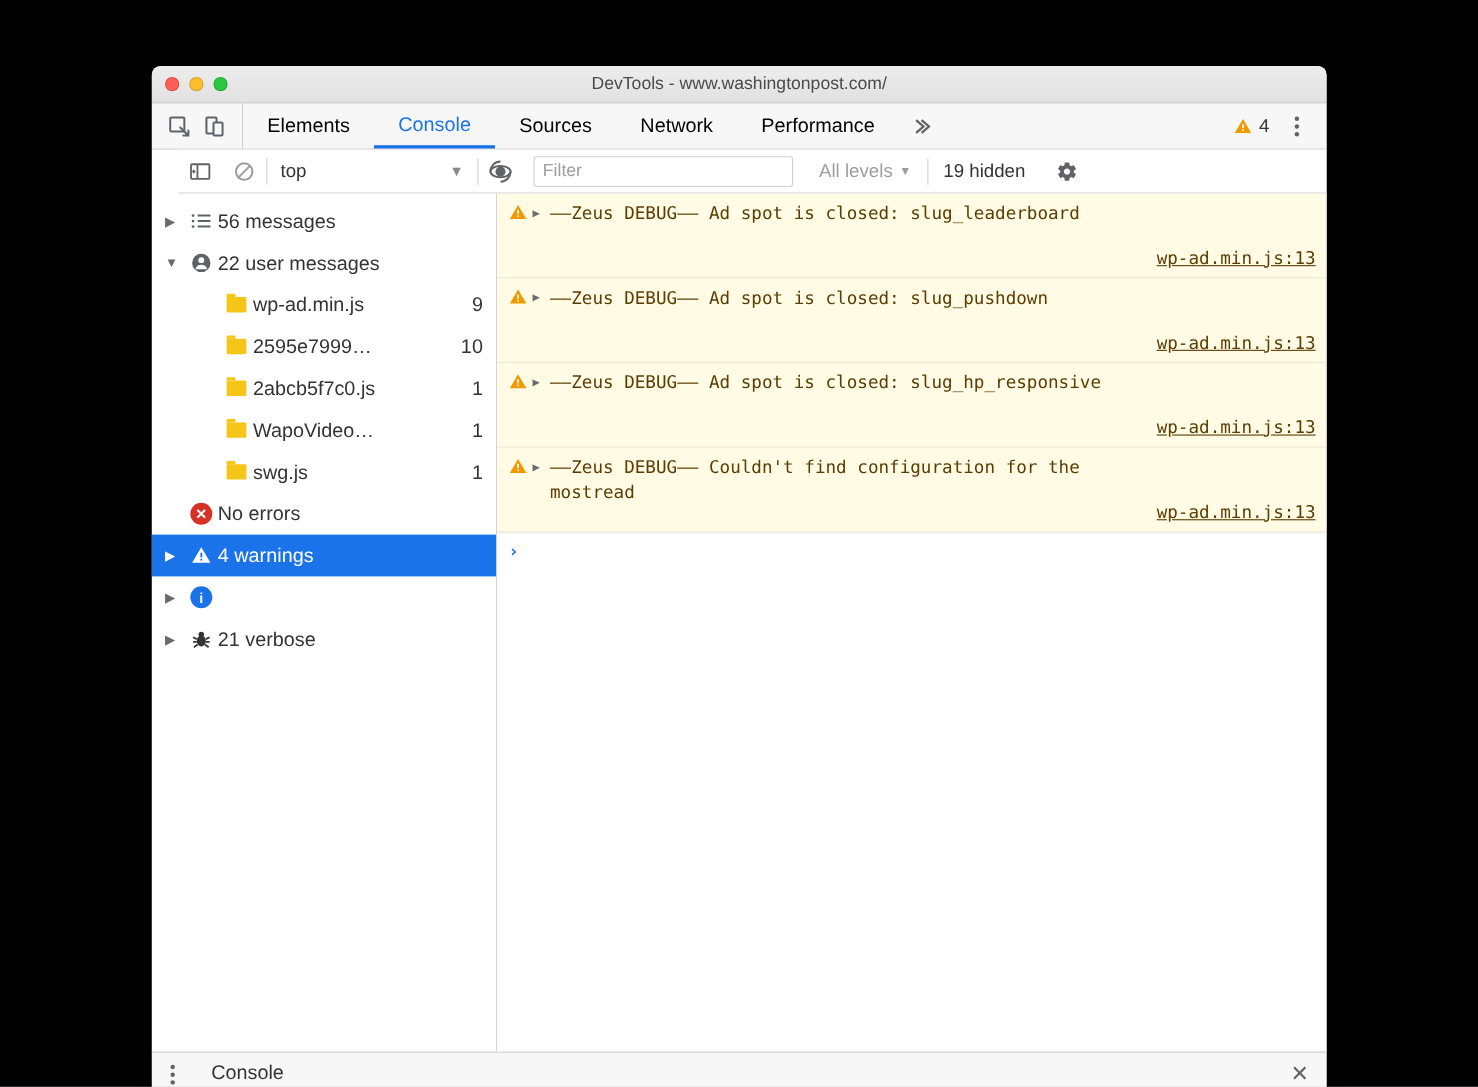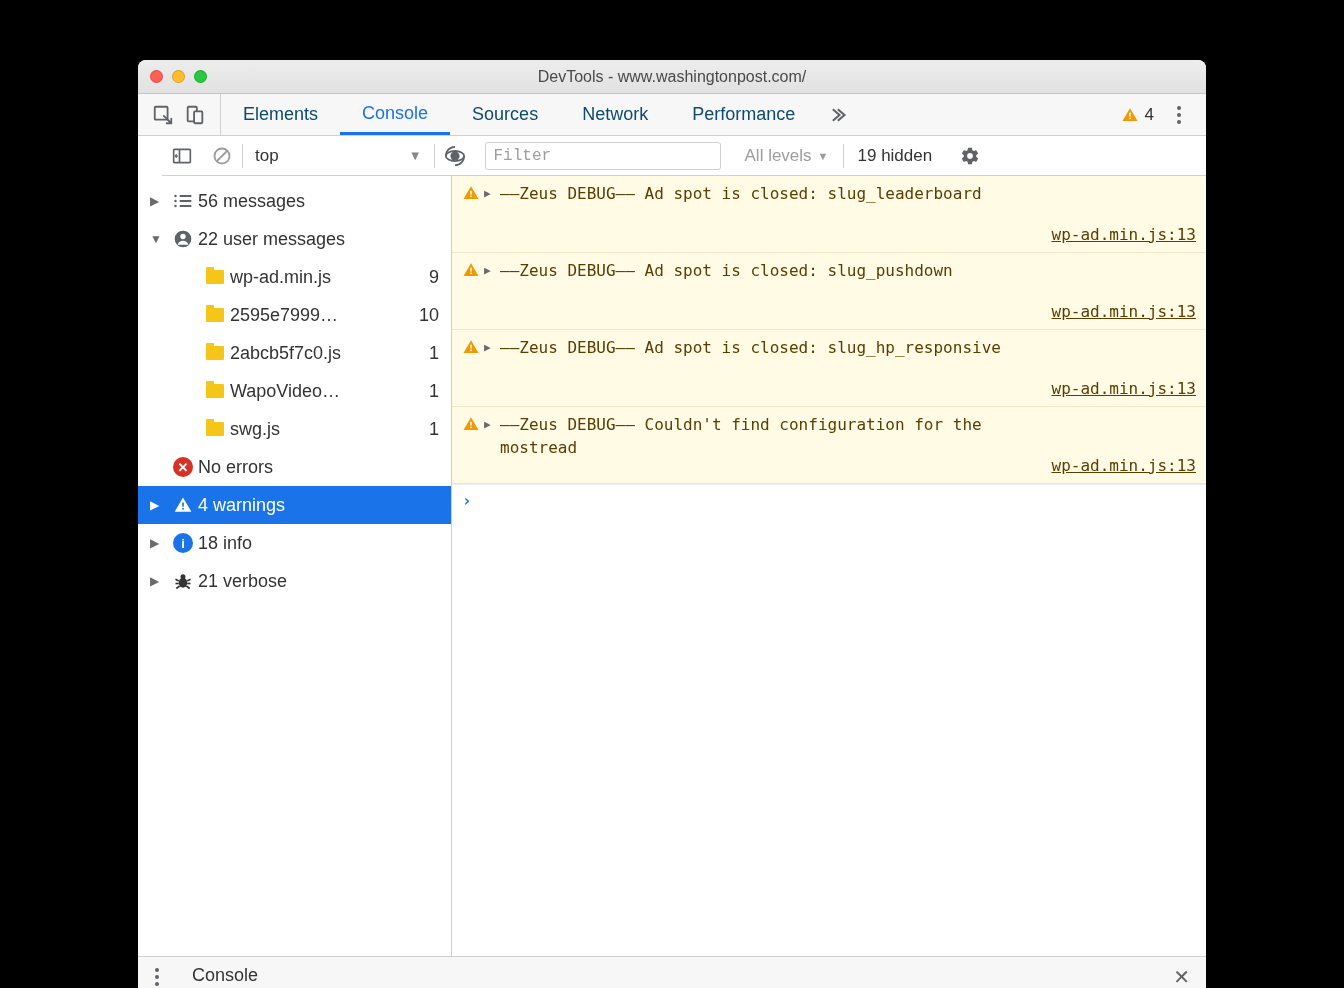--- a/index.html
+++ b/index.html
@@ -43,21 +43,21 @@
     height: 42px;
     border-bottom: 1px solid #d0d0d0;
     display: flex;
     align-items: center;
     font-size: 18px;
     color: #333;
     background: #f7f7f7;
   }
   .ts-left { display: flex; align-items: center; gap: 10px; padding: 0 14px; border-right: 1px solid #d0d0d0; height: 100%;}
   .ts-tabs { display: flex; height: 100%; flex: 1;}
-  .ts-tab { padding: 0 22px; display: flex; align-items: center; cursor: pointer; color: #0c4a6e;}
+  .ts-tab { padding: 0 22px; display: flex; align-items: center; cursor: pointer; color: #000000;}
   .ts-tab.active { color: #1a73e8; border-bottom: 3px solid #1a73e8; }
   .ts-more { width: 40px; display: flex; align-items: center; justify-content: center; cursor: pointer; }
   .ts-right { display: flex; align-items: center; gap: 8px; padding: 0 10px; color: #5f6368;}
   .warn-badge { display: flex; align-items: center; gap: 6px; color: #333; font-size: 17px;}
   .warn-tri { color: #f29900; }
   .kebab { padding: 0 14px; cursor: pointer; color: #5f6368; }
 
   .subtoolbar {
     height: 40px;
     border-bottom: 1px solid #d0d0d0;
@@ -73,21 +73,20 @@
   .context-select .caret { color: #888; font-size: 13px;}
   .filter-input {
     flex: 0 0 236px;
     height: 28px;
     border: 1px solid #d0d0d0;
     border-radius: 3px;
     padding: 0 8px;
     font-size: 16px;
     color: #333;
     margin: 0 10px;
-    font-family: Liberation Mono, monospace;
   }
   .filter-input::placeholder { color: #9d9d9d; }
   .levels { display:flex; align-items:center; gap:6px; padding: 0 14px; color:#9d9d9d; cursor:pointer;}
   .hidden-count { padding: 0 14px; color:#333;}
   .gear { padding: 0 14px; color:#5f6368; cursor:pointer;}
 
   .mainarea {
     flex: 1;
     display: flex;
     min-height: 0;
@@ -339,21 +338,20 @@
               <rect x="11" y="15.5" width="2" height="2" fill="#1a73e8"></rect>
             </svg>
         </span>
         <span class="lbl">4 warnings</span>
       </div>
       <div class="sb-row indent1">
         <span class="arrow">▶</span>
         <span class="iconcell">
             <div class="circle-icon ci-info">i</div>
           </span>
-        <span class="lbl">18 info</span>
       </div>
       <div class="sb-row indent1">
         <span class="arrow">▶</span>
         <span class="iconcell bug-icon">
           <svg viewBox="0 0 24 24" fill="#333">
               <ellipse cx="12" cy="14" rx="5" ry="6"></ellipse>
               <circle cx="12" cy="7" r="3"></circle>
               <line x1="3" y1="10" x2="7" y2="12" stroke="#333" stroke-width="2"></line>
               <line x1="21" y1="10" x2="17" y2="12" stroke="#333" stroke-width="2"></line>
               <line x1="3" y1="15" x2="7" y2="15" stroke="#333" stroke-width="2"></line>

